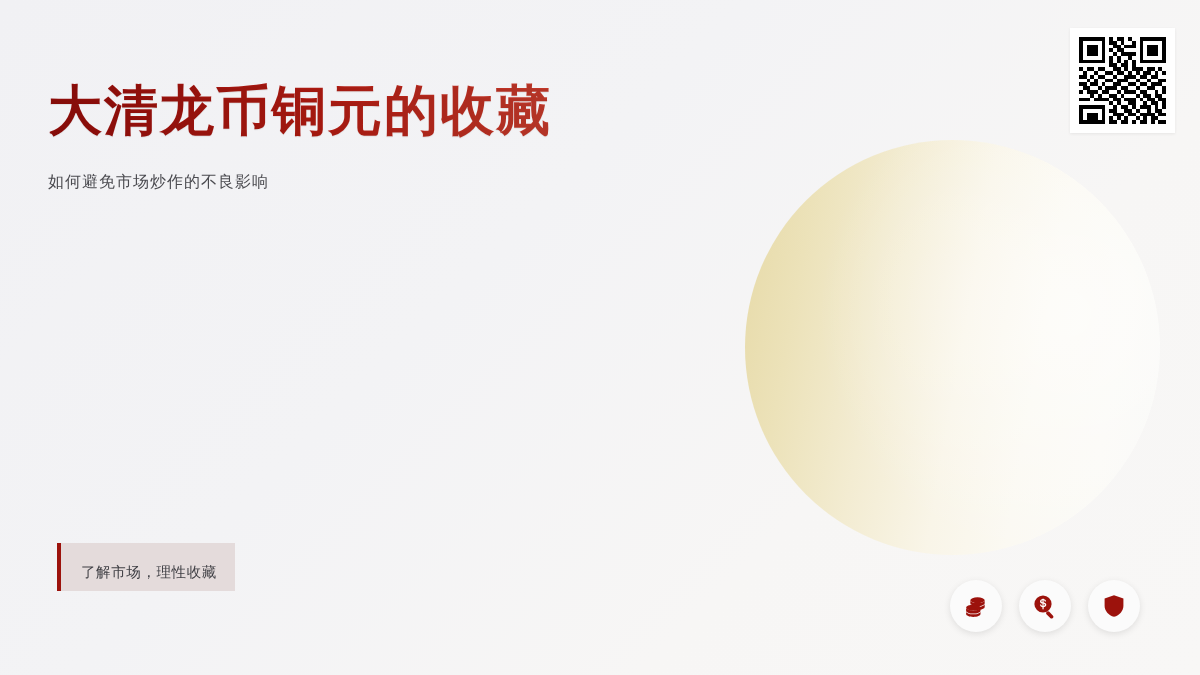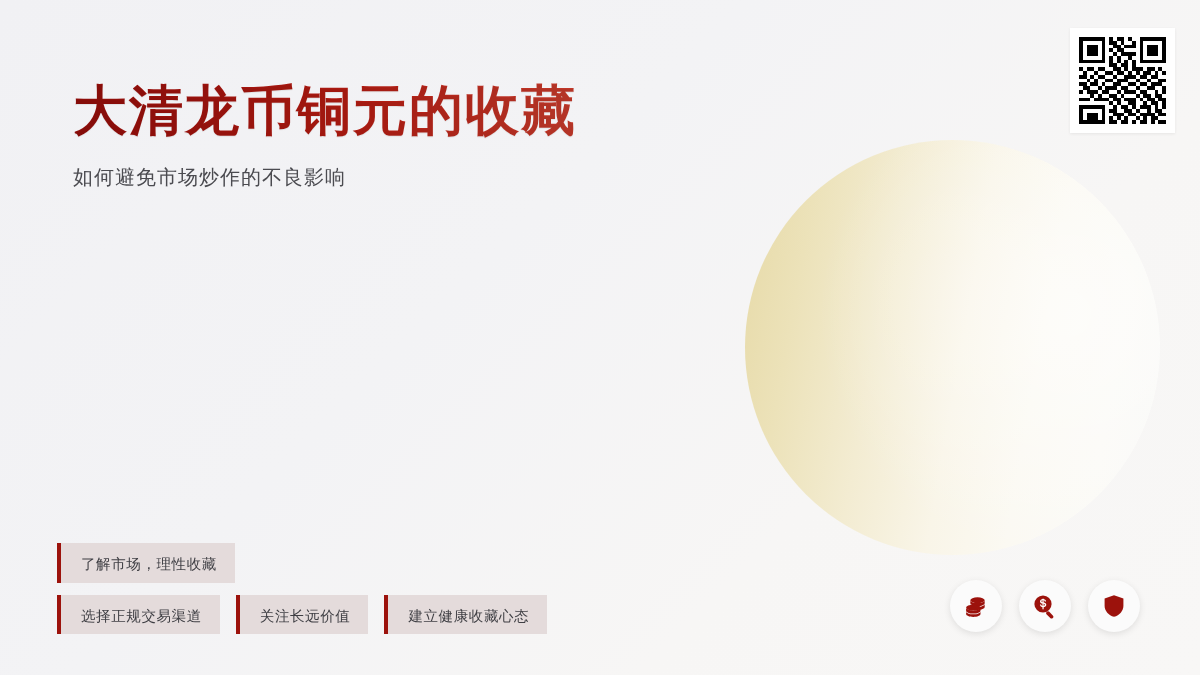--- a/index.html
+++ b/index.html
@@ -34,39 +34,39 @@
   }
   .gold-circle::after{
     content:"";
     position:absolute; inset:0;
     border-radius:50%;
     background:radial-gradient(circle at 78% 42%,
       rgba(255,255,255,0.55) 0%, rgba(255,255,255,0) 62%);
   }
 
   
-  .title-block { position:absolute; left:73px; top:80px; }
+  .title-block { position:absolute; left:48px; top:80px; }
   .main-title {
     font-family:"Liberation Serif", "DejaVu Serif", serif;
     font-size:54px;
     font-weight:bold;
     letter-spacing:2px;
     line-height:1.15;
     color:#a8160f;
     background:linear-gradient(90deg,#8f0d0a 0%, #b01b12 55%, #c23a2b 100%);
     -webkit-background-clip:text;
     background-clip:text;
     -webkit-text-fill-color:transparent;
     text-shadow:0 1px 1px rgba(0,0,0,0.07);
     white-space:nowrap;
   }
   .sub-title {
-    margin-top:22px;
+    margin-top:30px;
     font-family:"Liberation Serif", "DejaVu Serif", serif;
-    font-size:20px;
+    font-size:16px;
     letter-spacing:1px;
     color:#4b4b50;
     white-space:nowrap;
   }
 
   
   .qr-wrap {
     position:absolute;
     left:1070px; top:28px;
     width:105px; height:105px;
@@ -84,21 +84,21 @@
     gap:12px;
   }
   .tag-row { display:flex; gap:16px; }
   .tag {
     position:relative;
     background:#e4dbdb;
     color:#3f3f44;
     font-size:14.5px;
     line-height:1;
     letter-spacing:0.6px;
-    padding:14px 18px 11px 24px;
+    padding:22px 18px 11px 24px;
     white-space:nowrap;
     font-family:"Liberation Sans", sans-serif;
   }
   .tag::before{
     content:"";
     position:absolute;
     left:0; top:0; bottom:0;
     width:4px;
     background:#9c120c;
   }
@@ -427,25 +427,20 @@
         <rect x="19" y="22" width="1" height="1" fill="#000000"></rect>
         <rect x="21" y="22" width="1" height="1" fill="#000000"></rect>
         <rect x="22" y="22" width="1" height="1" fill="#000000"></rect>
       </svg>
   </div>
 
   <div class="tags">
     <div class="tag-row">
       <div class="tag">了解市场，理性收藏</div>
     </div>
-    <div class="tag-row">
-      <div class="tag">选择正规交易渠道</div>
-      <div class="tag">关注长远价值</div>
-      <div class="tag">建立健康收藏心态</div>
-    </div>
   </div>
 
   <div class="icon-row">
 
     <div class="icon-btn">
       <svg width="26" height="26" viewBox="0 0 26 26">
         <g fill="#9c120c">
           <ellipse cx="14.5" cy="7.2" rx="7.2" ry="2.9"></ellipse>
           <path d="M7.3 7.2v3.1c0 1.6 3.2 2.9 7.2 2.9s7.2-1.3 7.2-2.9V7.2c0 1.6-3.2 2.9-7.2 2.9S7.3 8.8 7.3 7.2z"></path>
           <path d="M7.3 11.0v3.1c0 1.6 3.2 2.9 7.2 2.9s7.2-1.3 7.2-2.9v-3.1c0 1.6-3.2 2.9-7.2 2.9S7.3 12.6 7.3 11.0z"></path>

